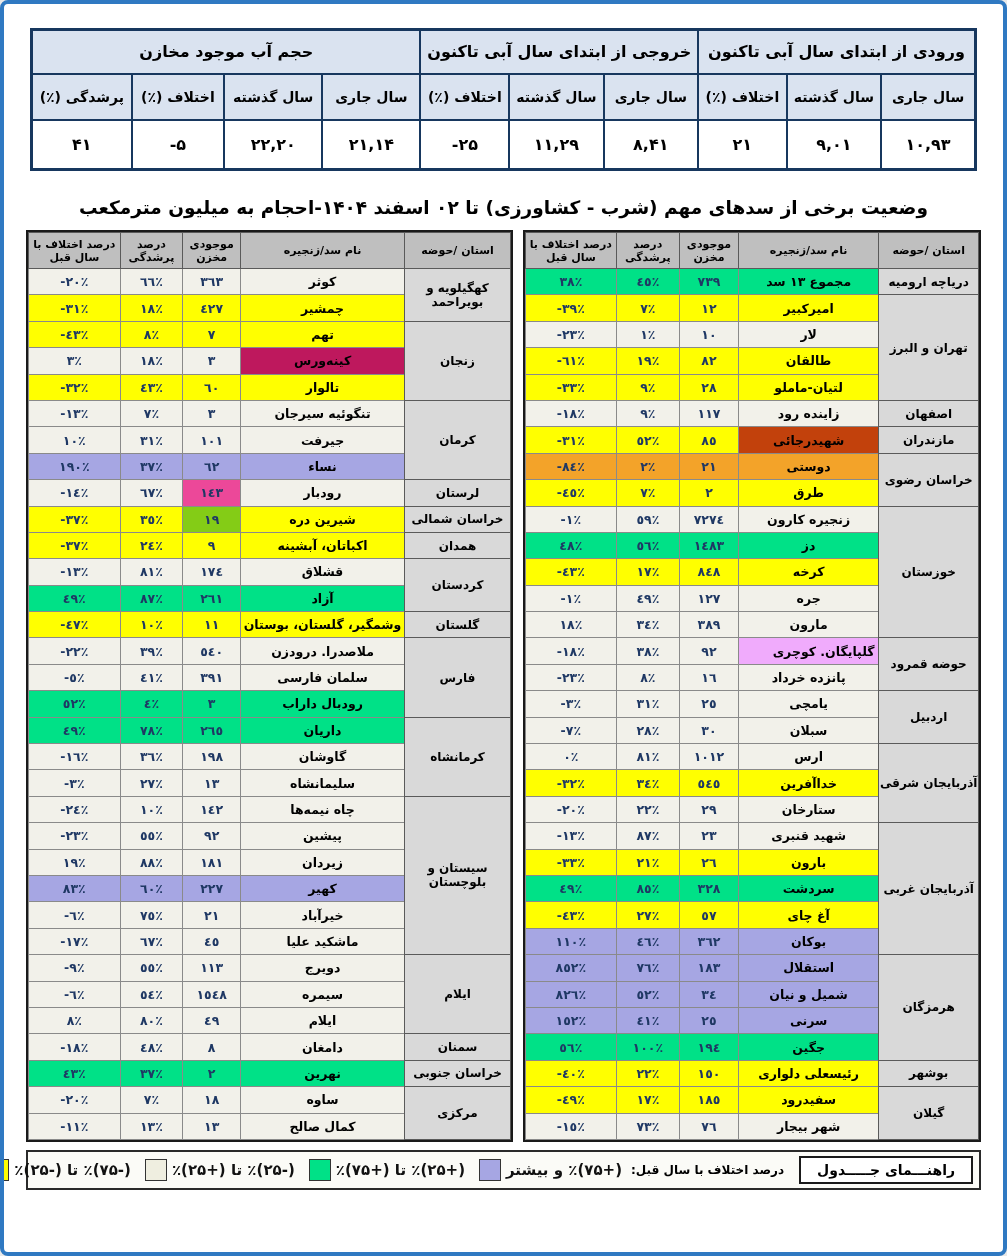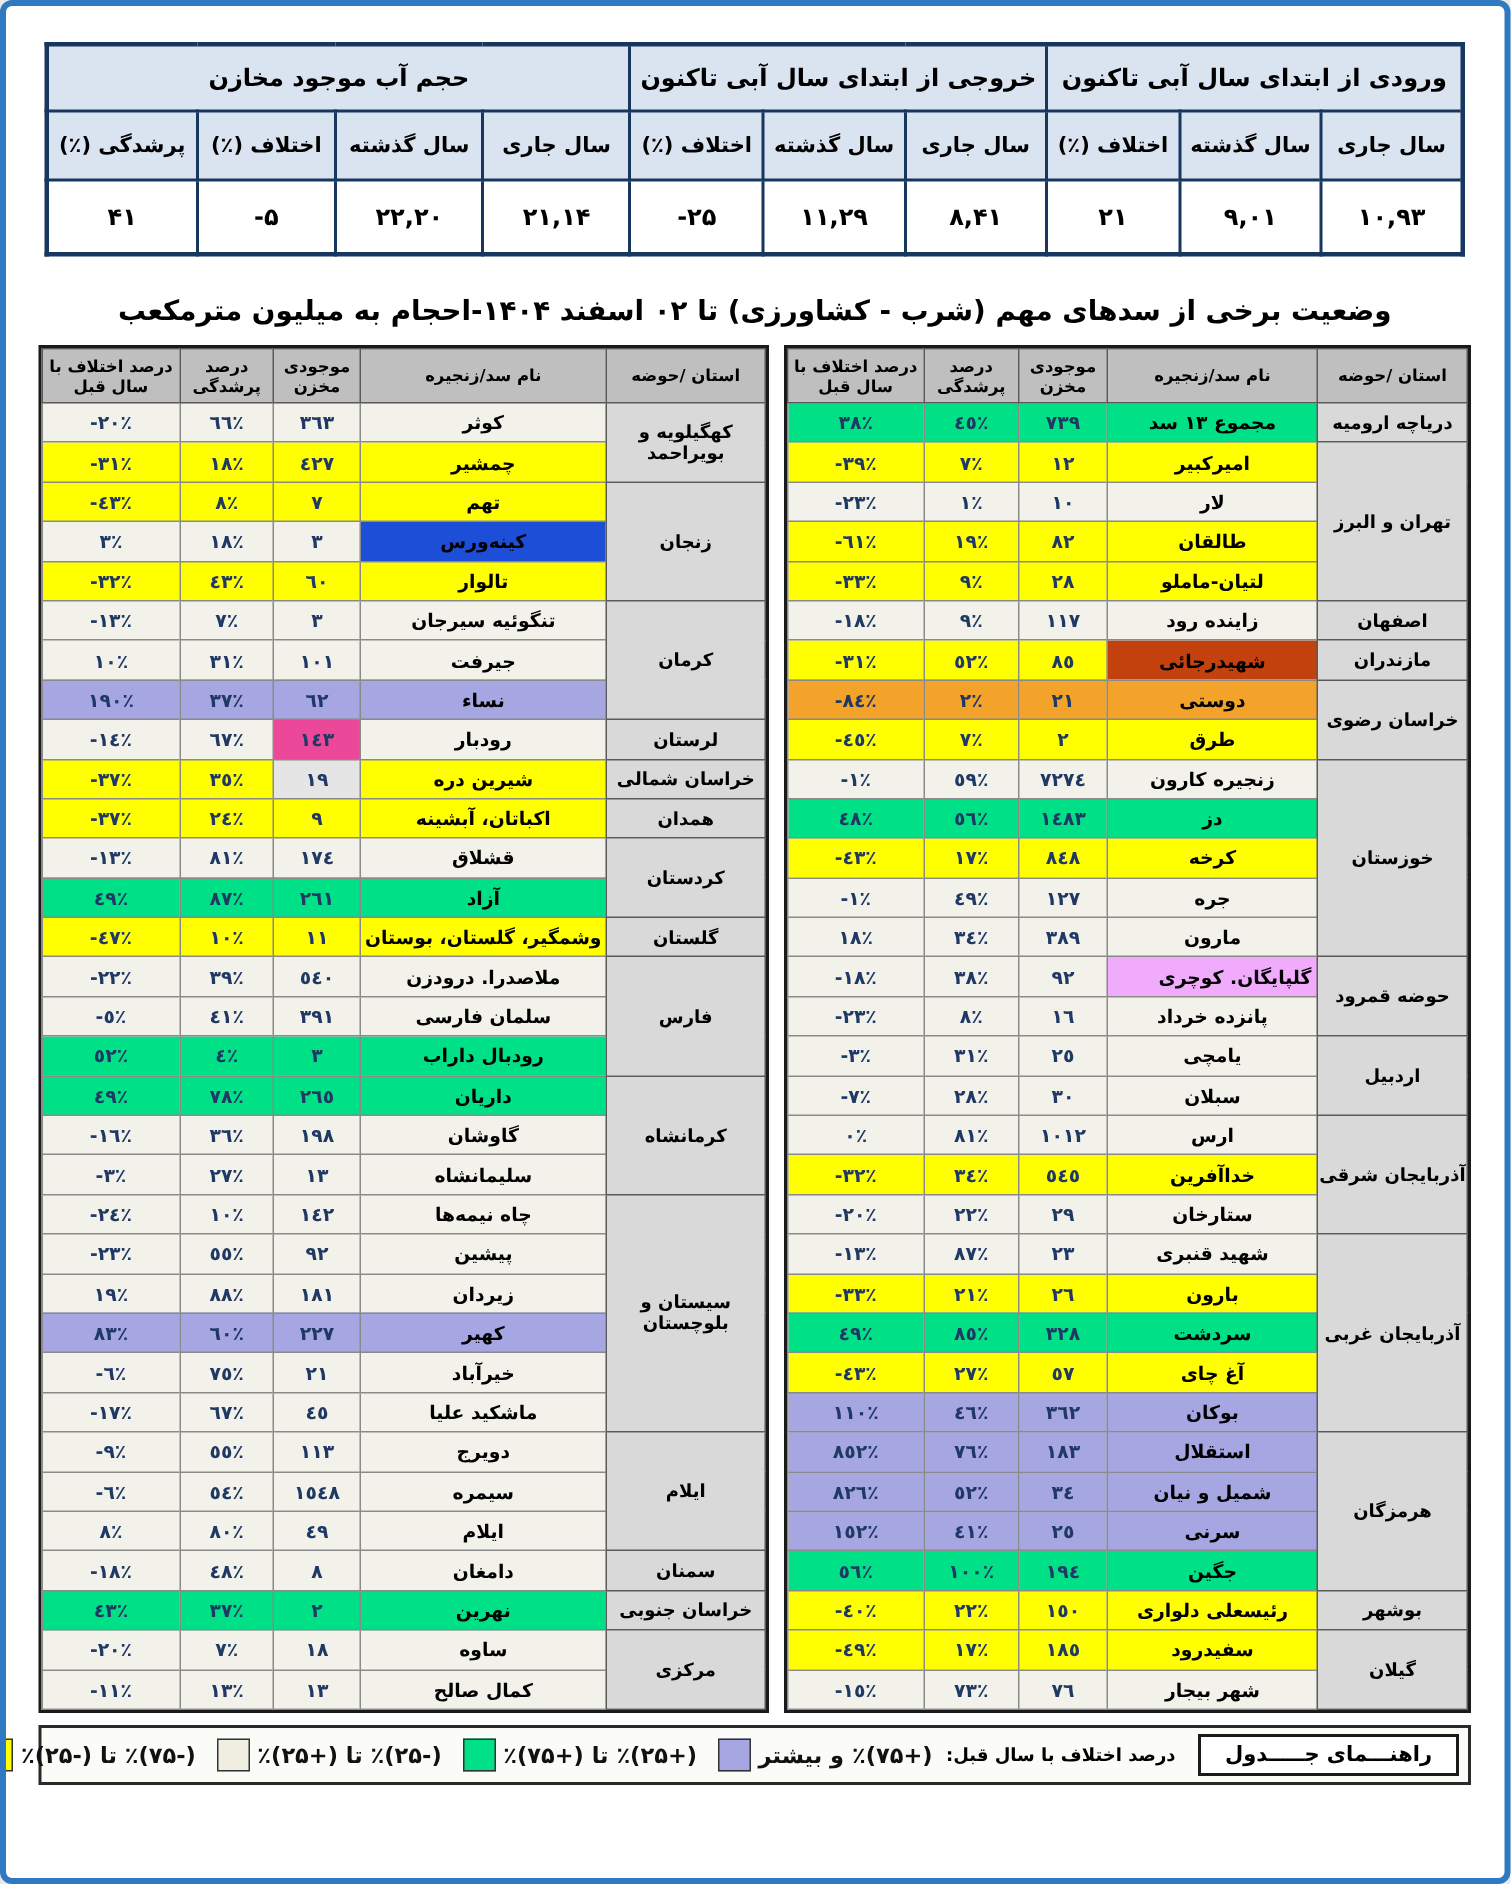--- a/index.html
+++ b/index.html
@@ -368,21 +368,21 @@
             <td class="num" dir="ltr" style="background-color: rgb(255, 255, 0);">-۳۱٪</td>
           </tr>
           <tr>
             <td class="prov" rowspan="3">زنجان</td>
             <td class="dam" style="background-color: rgb(255, 255, 0);">تهم</td>
             <td class="num" dir="ltr" style="background-color: rgb(255, 255, 0);">۷</td>
             <td class="num" dir="ltr" style="background-color: rgb(255, 255, 0);">۸٪</td>
             <td class="num" dir="ltr" style="background-color: rgb(255, 255, 0);">-٤۳٪</td>
           </tr>
           <tr>
-            <td class="dam" style="background-color: #1d4ed8;">کینه‌ورس</td>
+            <td class="dam" style="background-color: #be185d;">کینه‌ورس</td>
             <td class="num" dir="ltr" style="background-color: rgb(242, 241, 234);">۳</td>
             <td class="num" dir="ltr" style="background-color: rgb(242, 241, 234);">۱۸٪</td>
             <td class="num" dir="ltr" style="background-color: rgb(242, 241, 234);">۳٪</td>
           </tr>
           <tr>
             <td class="dam" style="background-color: rgb(255, 255, 0);">تالوار</td>
             <td class="num" dir="ltr" style="background-color: rgb(255, 255, 0);">٦۰</td>
             <td class="num" dir="ltr" style="background-color: rgb(255, 255, 0);">٤۳٪</td>
             <td class="num" dir="ltr" style="background-color: rgb(255, 255, 0);">-۳۲٪</td>
           </tr>
@@ -408,21 +408,21 @@
           <tr>
             <td class="prov" rowspan="1">لرستان</td>
             <td class="dam" style="background-color: rgb(242, 241, 234);">رودبار</td>
             <td class="num" dir="ltr" style="background-color: #ec4899;">۱٤۳</td>
             <td class="num" dir="ltr" style="background-color: rgb(242, 241, 234);">٦۷٪</td>
             <td class="num" dir="ltr" style="background-color: rgb(242, 241, 234);">-۱٤٪</td>
           </tr>
           <tr>
             <td class="prov" rowspan="1">خراسان شمالی</td>
             <td class="dam" style="background-color: rgb(255, 255, 0);">شیرین دره</td>
-            <td class="num" dir="ltr" style="background-color: #e5e5e5; text-align: center;">۱۹</td>
+            <td class="num" dir="ltr" style="background-color: #84cc16; text-align: center;">۱۹</td>
             <td class="num" dir="ltr" style="background-color: rgb(255, 255, 0);">۳٥٪</td>
             <td class="num" dir="ltr" style="background-color: rgb(255, 255, 0);">-۳۷٪</td>
           </tr>
           <tr>
             <td class="prov" rowspan="1">همدان</td>
             <td class="dam" style="background-color: rgb(255, 255, 0);">اکباتان، آبشینه</td>
             <td class="num" dir="ltr" style="background-color: rgb(255, 255, 0);">۹</td>
             <td class="num" dir="ltr" style="background-color: rgb(255, 255, 0);">۲٤٪</td>
             <td class="num" dir="ltr" style="background-color: rgb(255, 255, 0);">-۳۷٪</td>
           </tr>

